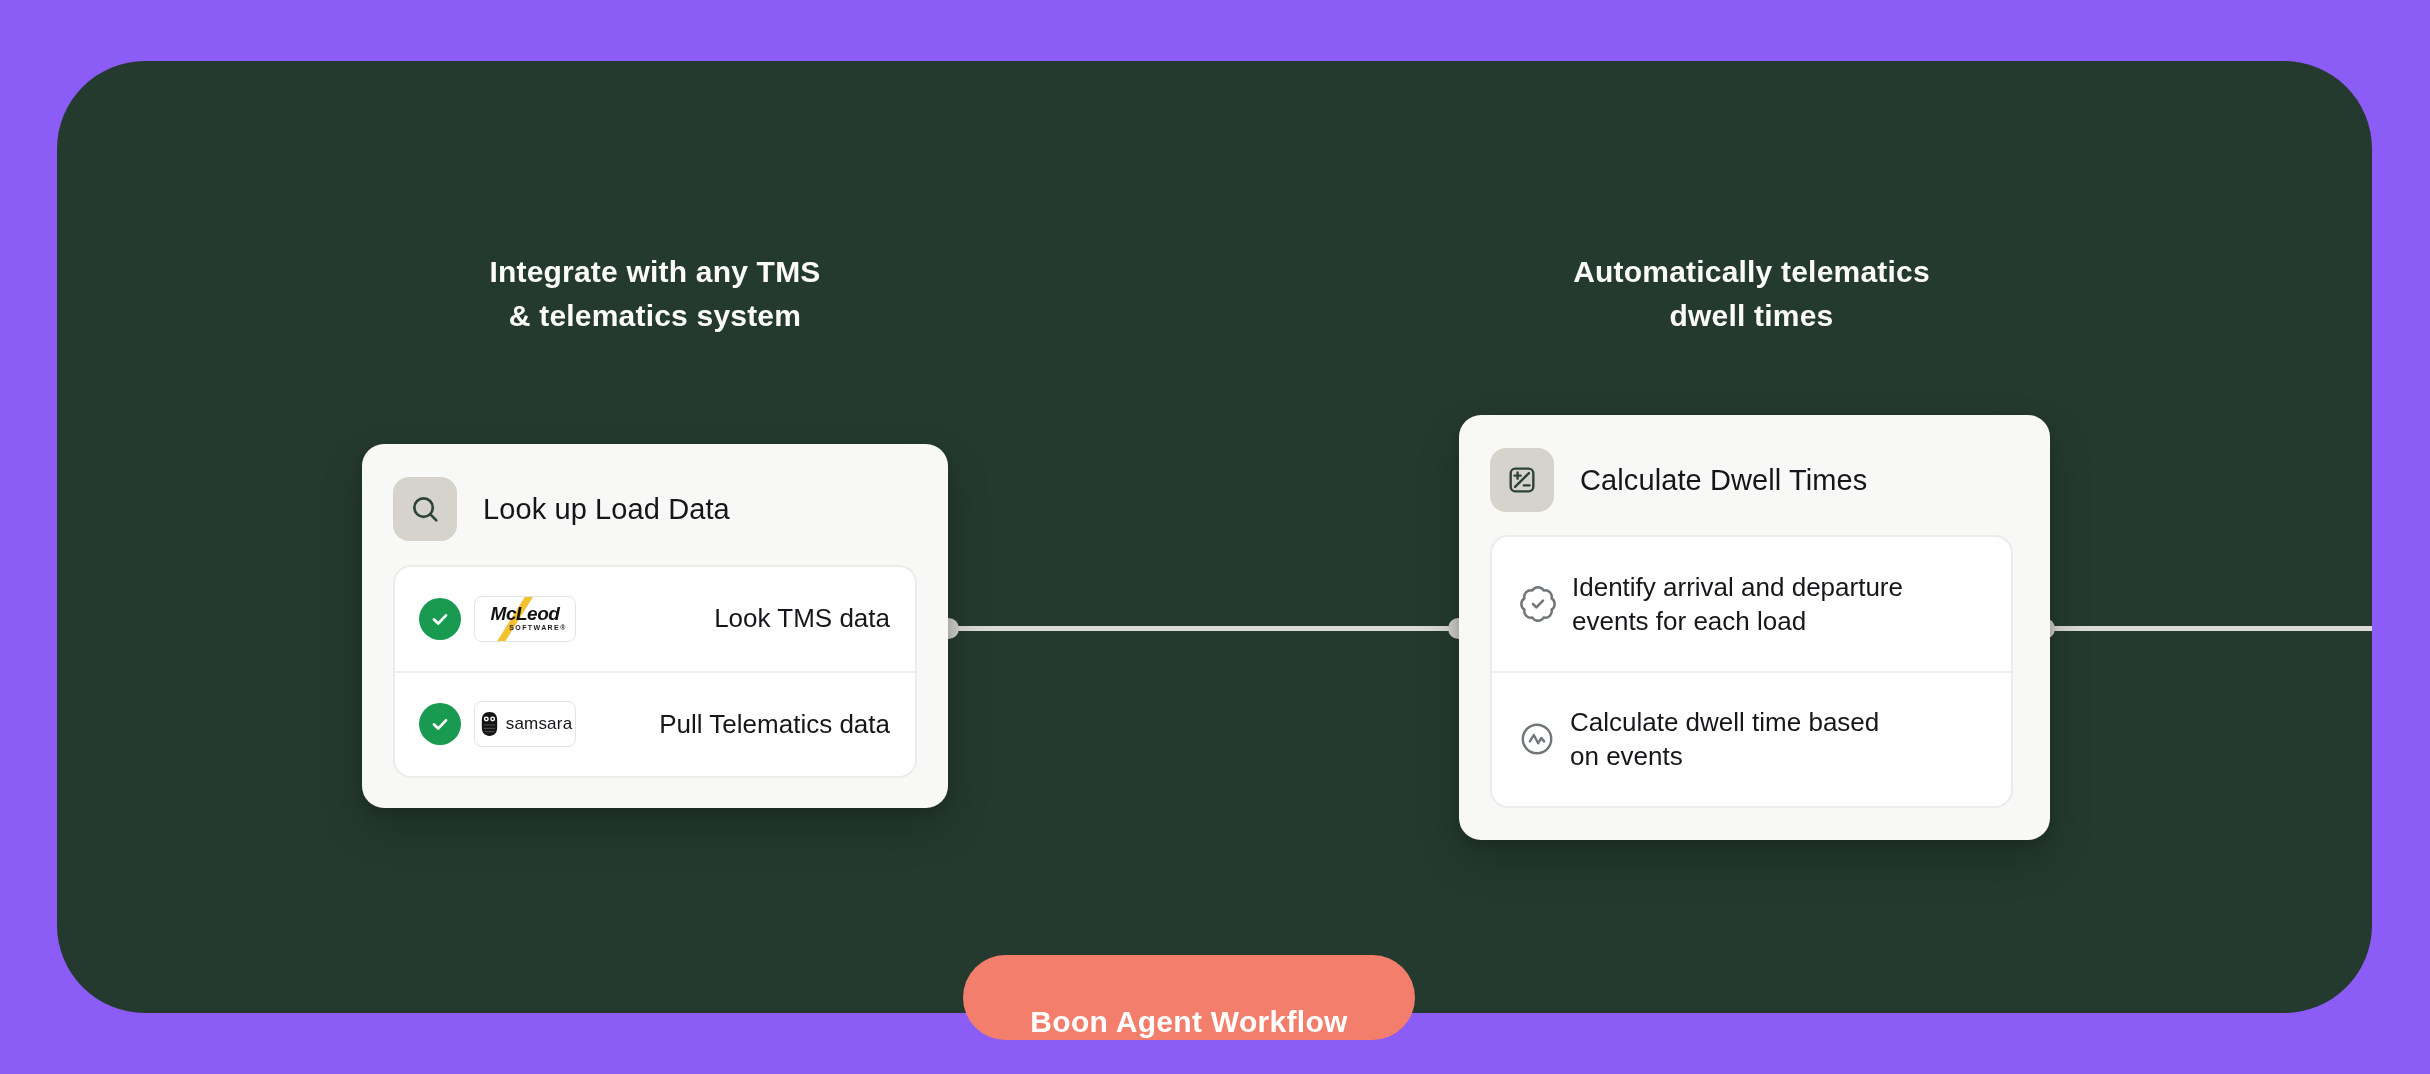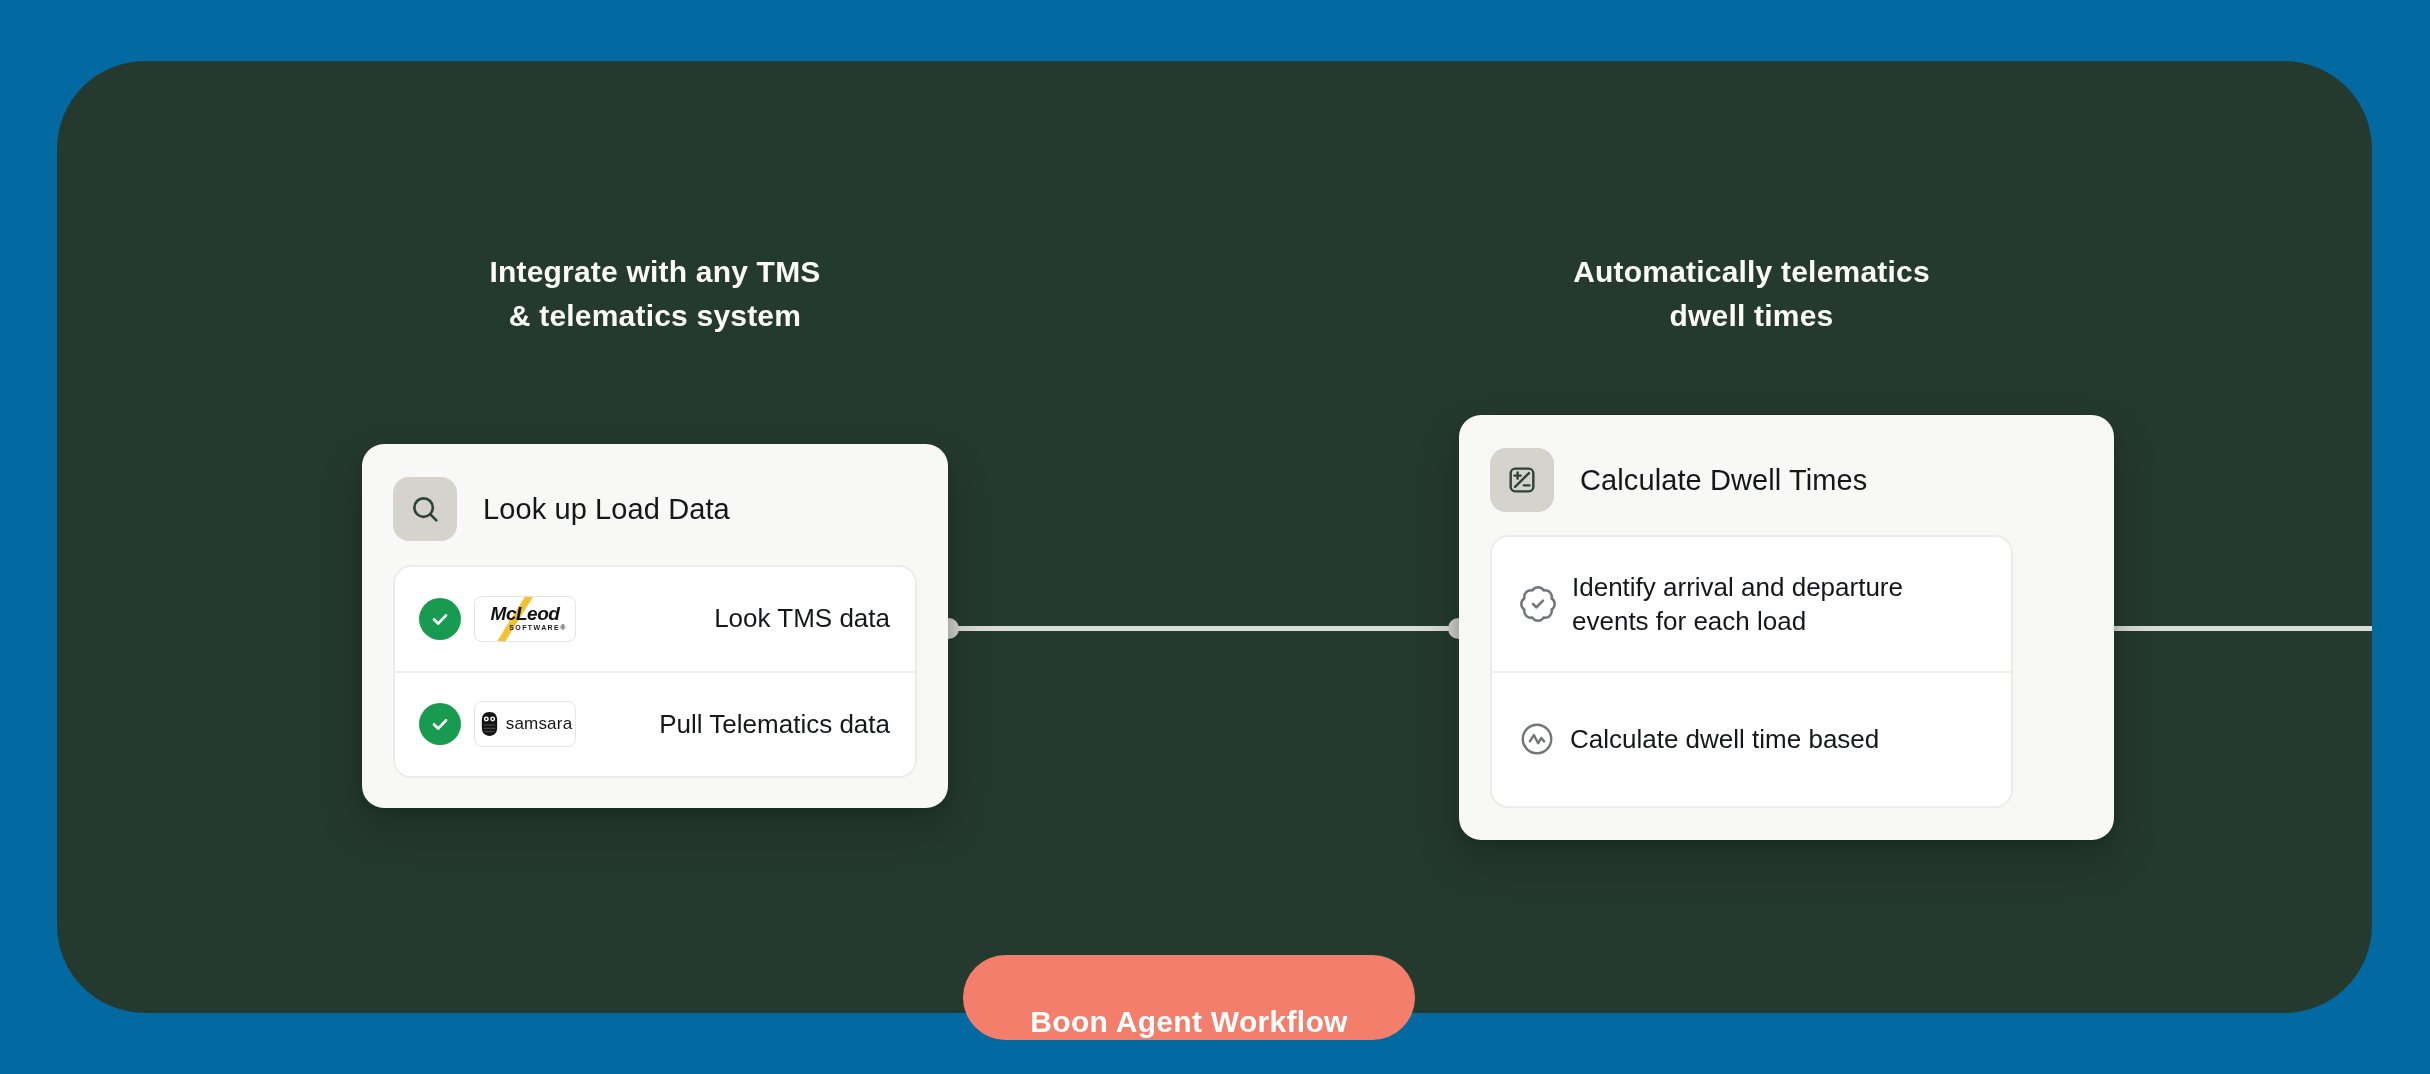--- a/index.html
+++ b/index.html
@@ -1,35 +1,35 @@
 <!DOCTYPE html>
 <html><head>
 <meta charset="utf-8">
 <style>
   html,body{margin:0;padding:0;background:#ffffff;}
   .stage{
     position:relative;width:2430px;height:1074px;overflow:hidden;
-    font-family:"Liberation Sans",sans-serif;background:#0369a1;
+    font-family:"Liberation Sans",sans-serif;background:#8b5cf6;
   }
   .panel{
     position:absolute;left:57px;top:61px;width:2315px;height:952px;
     background:#253a2f;border-radius:88px;
   }
   .heading{
     position:absolute;top:250px;color:#fbfbf9;font-size:30px;font-weight:bold;
     line-height:44px;text-align:center;letter-spacing:.2px;
   }
   .heading-left{left:362px;width:586px;}
   .heading-right{left:1459px;width:585px;}
   .card{
     position:absolute;background:#f8f8f7;border-radius:22px;
     box-shadow:0 20px 40px rgba(8,18,13,.28), 0 3px 8px rgba(8,18,13,.15);
   }
   .card-lookup{left:362px;top:444px;width:586px;height:364px;}
-  .card-dwell{left:1459px;top:415px;width:655px;height:425px;}
+  .card-dwell{left:1459px;top:415px;width:591px;height:425px;}
   .card-header{position:absolute;left:31px;display:flex;align-items:center;gap:26px;}
   .card-lookup .card-header{top:33px;}
   .card-dwell .card-header{top:33px;}
   .icon-box{
     width:64px;height:64px;border-radius:16px;background:#d6d3cc;
     display:flex;align-items:center;justify-content:center;flex:0 0 auto;
   }
   .card-title{font-size:29px;color:#141619;letter-spacing:.1px;white-space:nowrap;}
   .inner-card{
     position:absolute;background:#ffffff;border:2px solid #ececea;border-radius:18px;
@@ -190,20 +190,21 @@
       </div>
       <div class="inner-row">
         <span class="dwell-icon">
           <svg width="38" height="38" viewBox="0 0 24 24" fill="none" stroke="#71767b" stroke-width="1.5" stroke-linecap="round" stroke-linejoin="round">
             <circle cx="12" cy="12" r="9"></circle>
             <path d="M7.5 13.5 10 9.5l2.7 5.2 2-3.4 1.8 2.2"></path>
           </svg>
         </span>
         <div class="dwell-text">
           <div>Calculate dwell time based</div>
+          <div>on events</div>
         </div>
       </div>
     </div>
   </div>
 
   <button class="workflow-badge">
     <span>Boon Agent Workflow</span>
   </button>
 
 </div>

